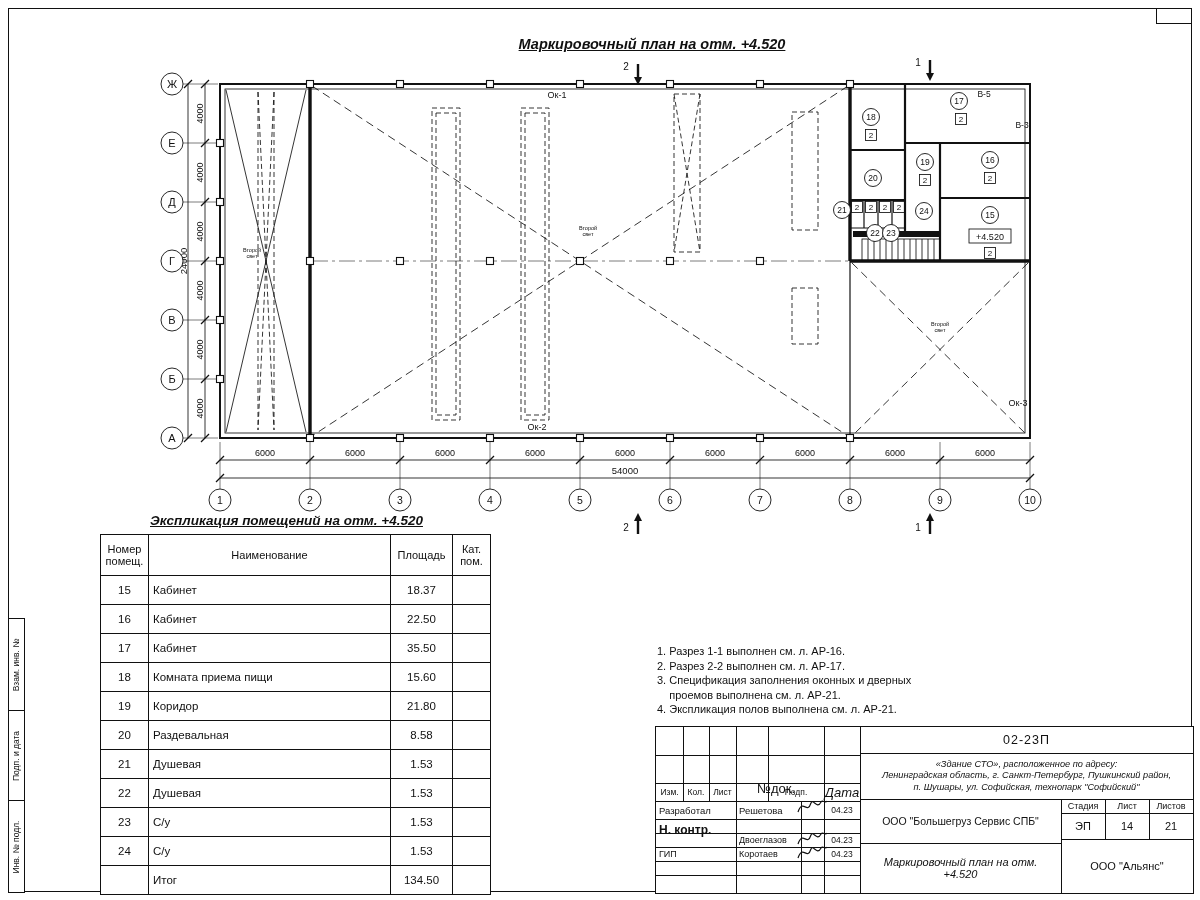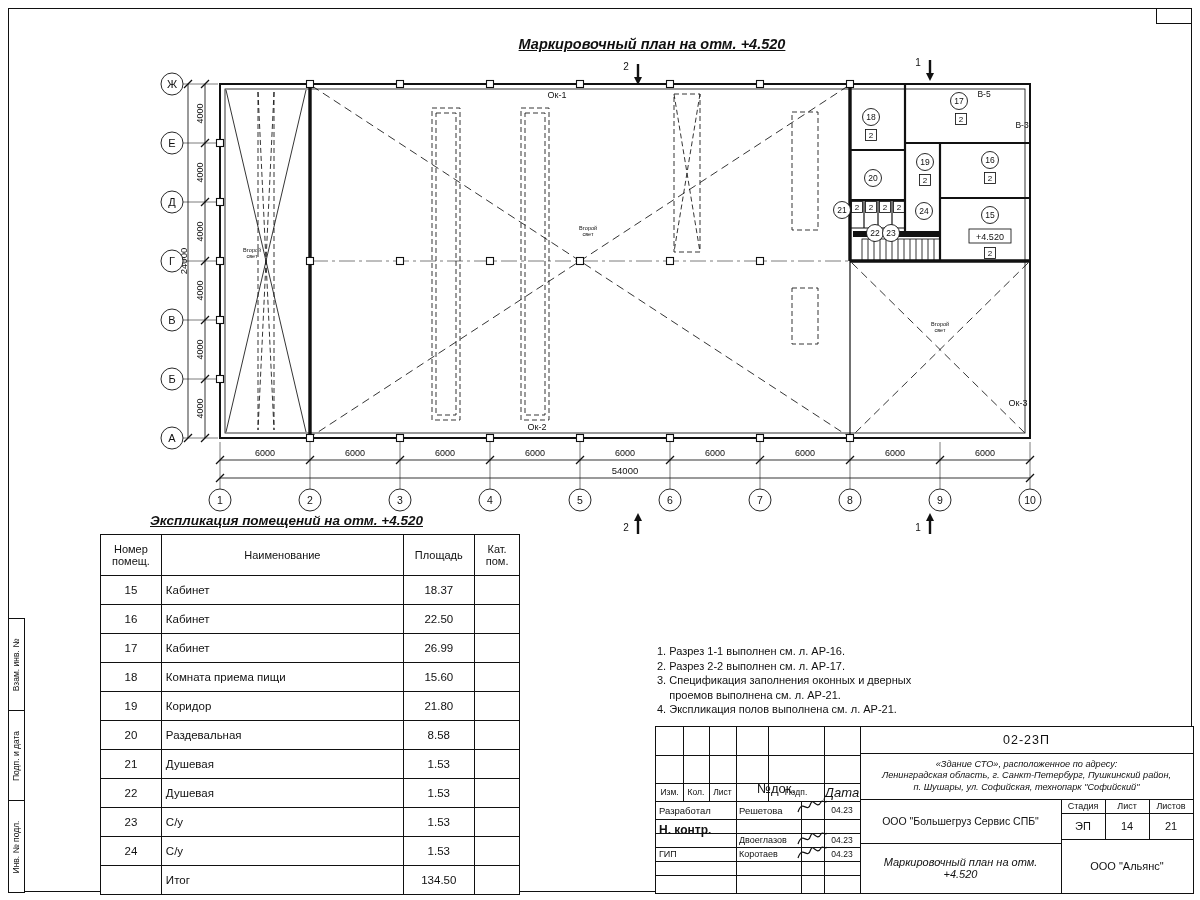--- a/index.html
+++ b/index.html
@@ -26,21 +26,21 @@
   svg .dd{stroke-dasharray:8,5}
   svg .tick{stroke:#111;stroke-width:1.2}
   svg .thick{stroke:#111;stroke-width:2.4}
   svg .colsq{stroke:#111;stroke-width:1.1;fill:#fff}
   svg .bub{stroke:#111;stroke-width:0.9;fill:#fff}
   svg text{fill:#111;stroke:none;font-family:"Liberation Sans",sans-serif;}
 
   table.expl{position:absolute;left:100px;top:534px;border-collapse:collapse;
              border:1.8px solid #111;background:#fff;}
   table.expl th,table.expl td{border:1.1px solid #111;font-weight:normal;}
-  table.expl th{font-size:11px;text-align:center;height:40px;padding:0 11px;}
+  table.expl th{font-size:11px;text-align:center;height:40px;padding:0 4px;}
   table.expl td{font-size:11.5px;height:28px;padding:0 4px;}
   td.c{text-align:center;}
   td.l{text-align:left;padding-left:6px;}
 
   .notes{position:absolute;left:657px;top:644px;font-size:11px;line-height:14.5px;}
   .notes div{white-space:pre;}
 
   .tb{position:absolute;left:655px;top:726px;width:537px;height:166px;border:1.8px solid #111;background:#fff;}
   .tb .vl,.tb .hl{position:absolute;background:#111;}
   .tb .vl{width:1.3px;}
@@ -373,21 +373,21 @@
         </tr>
     <tr>
           <td class="c">16</td>
           <td class="l">Кабинет</td>
           <td class="c">22.50</td>
           <td class="c"></td>
         </tr>
     <tr>
           <td class="c">17</td>
           <td class="l">Кабинет</td>
-          <td class="c">26.99</td>
+          <td class="c">35.50</td>
           <td class="c"></td>
         </tr>
     <tr>
           <td class="c">18</td>
           <td class="l">Комната приема пищи</td>
           <td class="c">15.60</td>
           <td class="c"></td>
         </tr>
     <tr>
           <td class="c">19</td>

